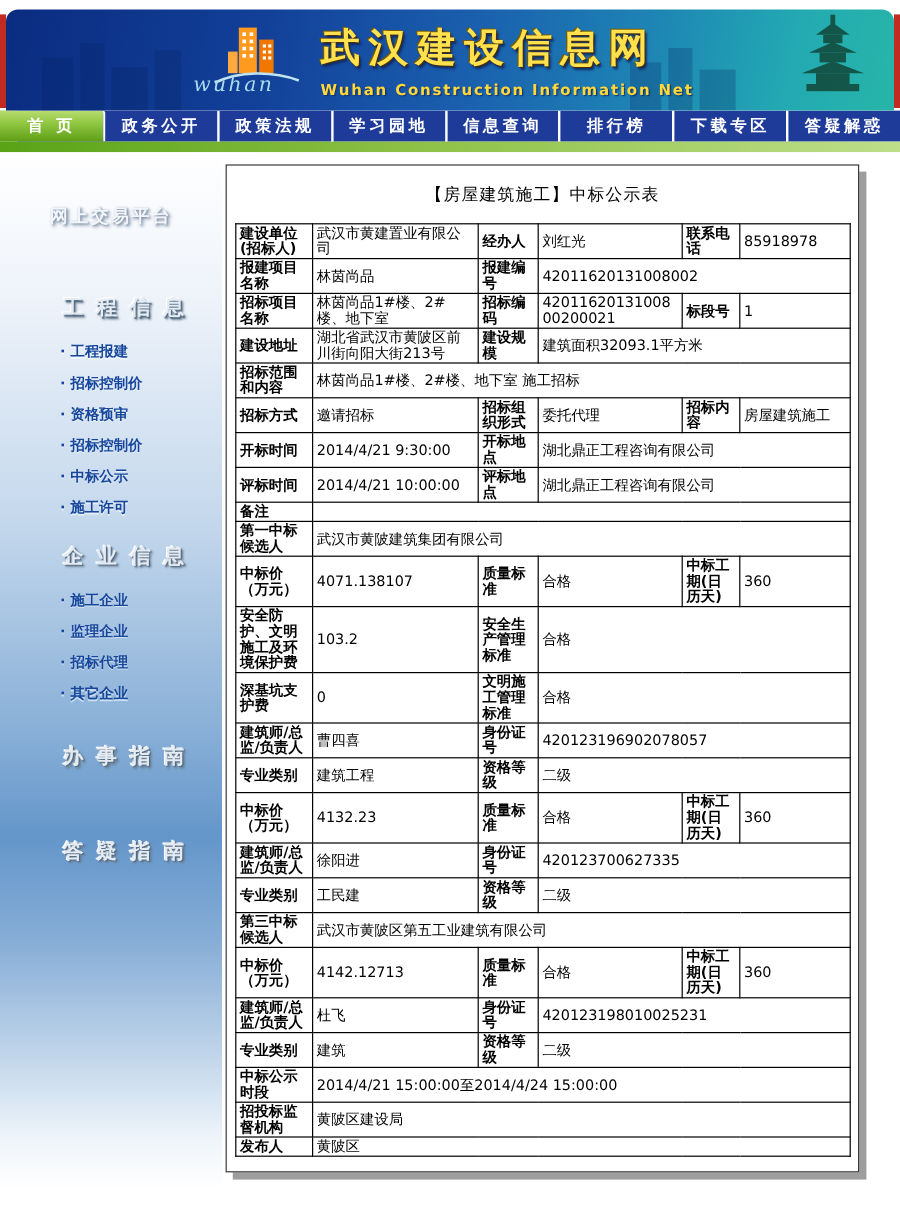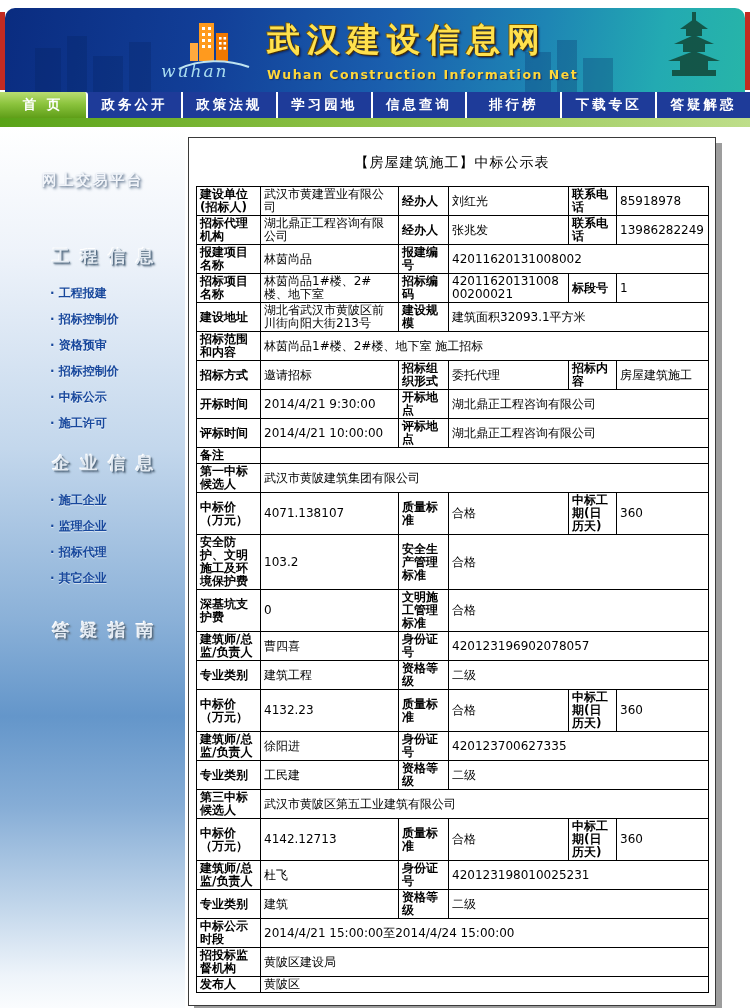--- a/index.html
+++ b/index.html
@@ -193,20 +193,23 @@
           <div class="side-section">
             <div class="side-section-title">企业信息</div>
             <div class="side-links">
               <div class="side-link">施工企业</div>
               <div class="side-link">监理企业</div>
               <div class="side-link">招标代理</div>
               <div class="side-link">其它企业</div>
             </div>
           </div>
           <div class="side-section">
+            <div class="side-section-title">办事指南</div>
+          </div>
+          <div class="side-section">
             <div class="side-section-title">答疑指南</div>
           </div>
         </div>
     </aside>
     <main class="main">
       <div class="table-box">
         <div class="table-title">【房屋建筑施工】中标公示表</div>
         <table class="bid">
           <colgroup id="bid-cols">
               <col style="width: 64px;">
@@ -219,28 +222,20 @@
           <tbody id="bid-body">
               <tr>
                 <td class="label">建设单位(招标人)</td>
                 <td class="value">武汉市黄建置业有限公司</td>
                 <td class="label">经办人</td>
                 <td class="value">刘红光</td>
                 <td class="label">联系电话</td>
                 <td class="value">85918978</td>
               </tr>
               <tr>
-                <td class="label">招标代理机构</td>
-                <td class="value">湖北鼎正工程咨询有限公司</td>
-                <td class="label">经办人</td>
-                <td class="value">张兆发</td>
-                <td class="label">联系电话</td>
-                <td class="value">13986282249</td>
-              </tr>
-              <tr>
                 <td class="label">报建项目名称</td>
                 <td class="value">林茵尚品</td>
                 <td class="label">报建编号</td>
                 <td class="value" colspan="3">42011620131008002</td>
               </tr>
               <tr>
                 <td class="label">招标项目名称</td>
                 <td class="value">林茵尚品1#楼、2#楼、地下室</td>
                 <td class="label">招标编码</td>
                 <td class="value">4201162013100800200021</td>

